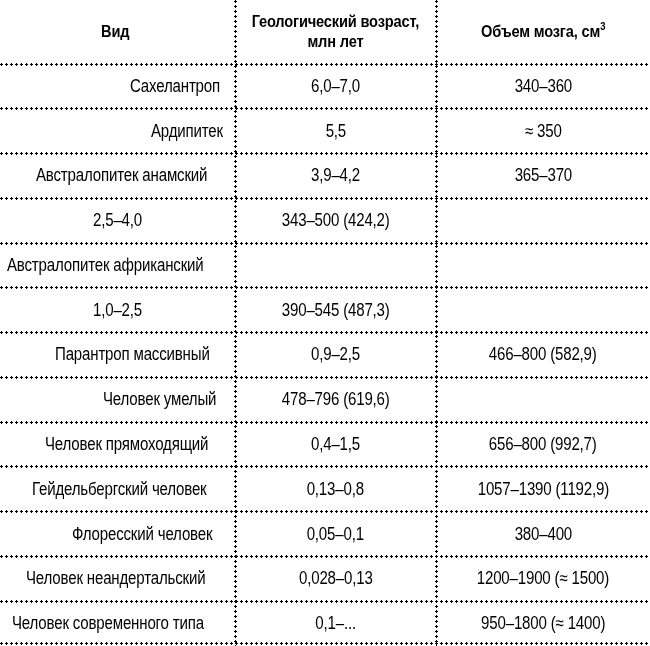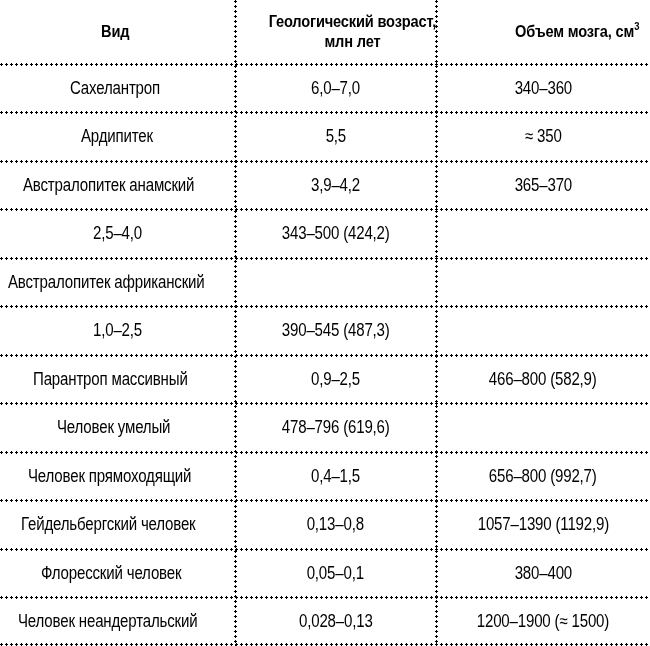--- a/index.html
+++ b/index.html
@@ -16,21 +16,21 @@
     display: flex;
     flex-direction: column;
     overflow: hidden;
   }
   .row {
     position: relative;
     display: grid;
     grid-template-columns: 235px 201px 214px;
     flex: 1 1 auto;
   }
-  .row.header { flex: 0 0 64px; gap: 17px; }
+  .row.header { flex: 0 0 64px; }
   
   .row::after {
     content: "";
     position: absolute;
     left: 0; right: 0; bottom: -1.5px;
     height: 3px;
     background-image: radial-gradient(circle at 1.5px 1.5px, #000 1.15px, transparent 1.4px);
     background-size: 5px 3px;
     background-repeat: repeat-x;
     pointer-events: none;
@@ -50,21 +50,21 @@
   .vline.v2 { left: 434.5px; }
 
   .cell {
     display: flex;
     align-items: center;
     justify-content: center;
     font-size: 17.5px;
     line-height: 1.2;
   }
   .cell.species {
-    justify-content: center;
+    justify-content: flex-end;
     padding-left: 10px;
   }
   .row.header .cell {
     font-weight: 700;
     font-size: 17px;
     text-align: center;
   }
   
   .txt {
     display: inline-block;
@@ -226,13 +226,24 @@
         <span class="txt">Человек неандертальский</span>
       </div>
     <div class="cell">
         <span class="txt">0,028–0,13</span>
       </div>
     <div class="cell">
         <span class="txt">1200–1900 (≈ 1500)</span>
       </div>
   </div>
 
+  <div class="row">
+    <div class="cell species">
+        <span class="txt">Человек современного типа</span>
+      </div>
+    <div class="cell">
+        <span class="txt">0,1–...</span>
+      </div>
+    <div class="cell">
+        <span class="txt">950–1800 (≈ 1400)</span>
+      </div>
+  </div>
 </div>
 
 </body></html>

